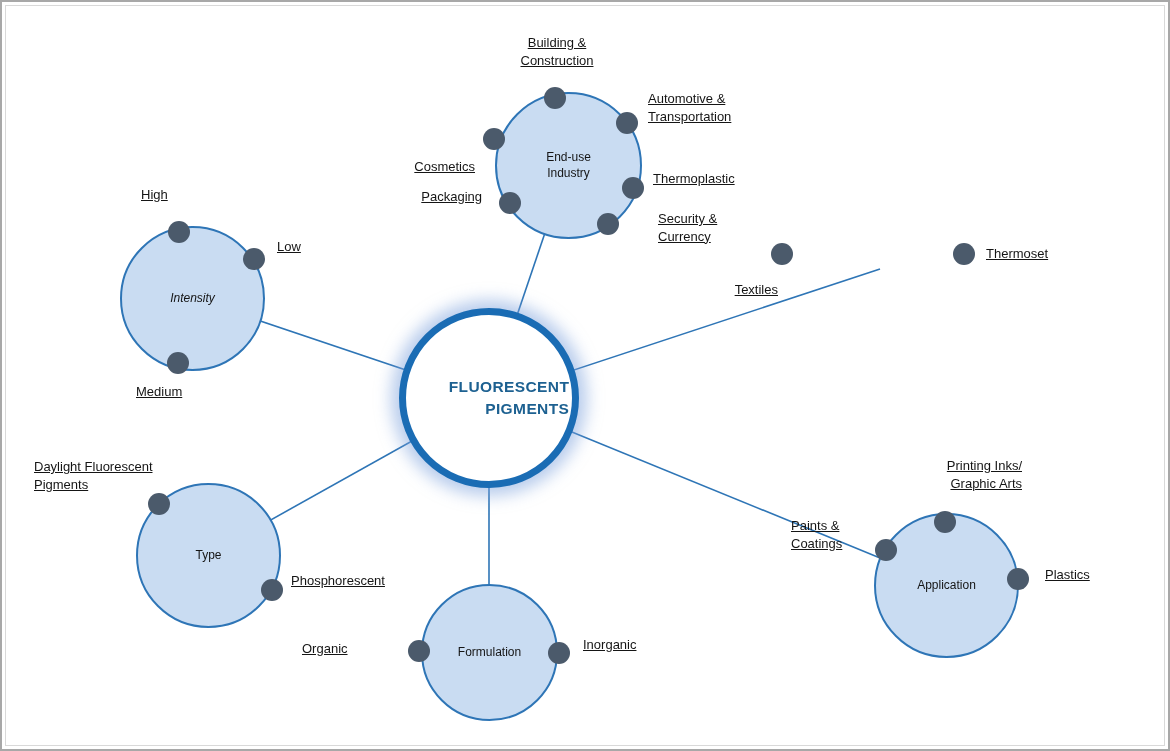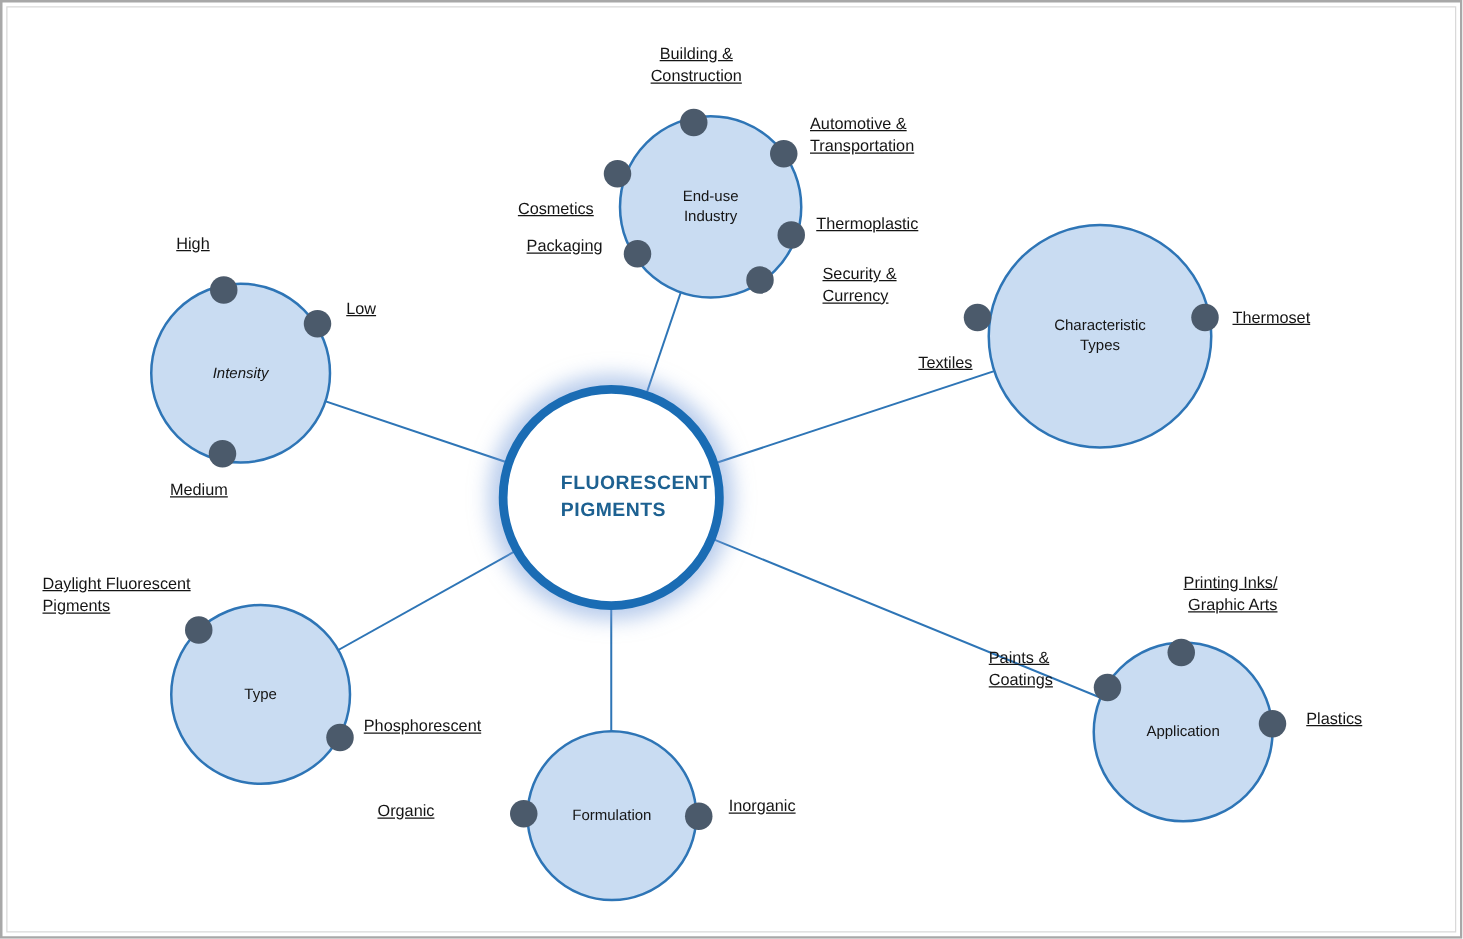--- a/index.html
+++ b/index.html
@@ -69,21 +69,21 @@
     display: flex;
     align-items: center;
     justify-content: center;
     z-index: 1;
   }
   .center-label {
     font-weight: bold;
     font-size: 15.5px;
     letter-spacing: 0.4px;
     color: var(--center-text, #1d6191);
-    text-align: left;
+    text-align: right;
     white-space: pre-line;
     line-height: 1.45;
     margin-left: 40px;
   }
 </style>
 </head>
 <body>
 
 <div class="canvas">
 
@@ -107,22 +107,20 @@
   <div class="lbl" style="left:470px; top:32px; width:170px; text-align:center;">Building &amp;
 Construction</div>
   <div class="lbl" style="left:646px; top:88px;">Automotive &amp;
 Transportation</div>
   <div class="lbl" style="left:358px; top:124px; width:115px; text-align:right;margin-top:32px;">Cosmetics</div>
   <div class="lbl" style="left:362px; top:186px; width:118px; text-align:right;">Packaging</div>
   <div class="lbl" style="left:651px; top:168px;">Thermoplastic</div>
   <div class="lbl" style="left:627px; top:208px;margin-left:29px;">Security &amp;
 Currency</div>
 
-  <div class="node-circle" style="left:788px; top:177px; width:180px; height:180px;">Characteristic
-Types</div>
   <div class="dot" style="left:769px; top:241px;"></div>
   <div class="dot" style="left:951px; top:241px;"></div>
   <div class="lbl" style="left:698px; top:279px; width:78px; text-align:right;">Textiles</div>
   <div class="lbl" style="left:984px; top:243px;">Thermoset</div>
 
   <div class="node-circle" style="left:118px; top:224px; width:145px; height:145px;font-style:italic;">Intensity</div>
   <div class="dot" style="left:166px; top:219px;"></div>
   <div class="dot" style="left:241px; top:246px;"></div>
   <div class="dot" style="left:165px; top:350px;"></div>
   <div class="lbl" style="left:139px; top:184px;">High</div>

